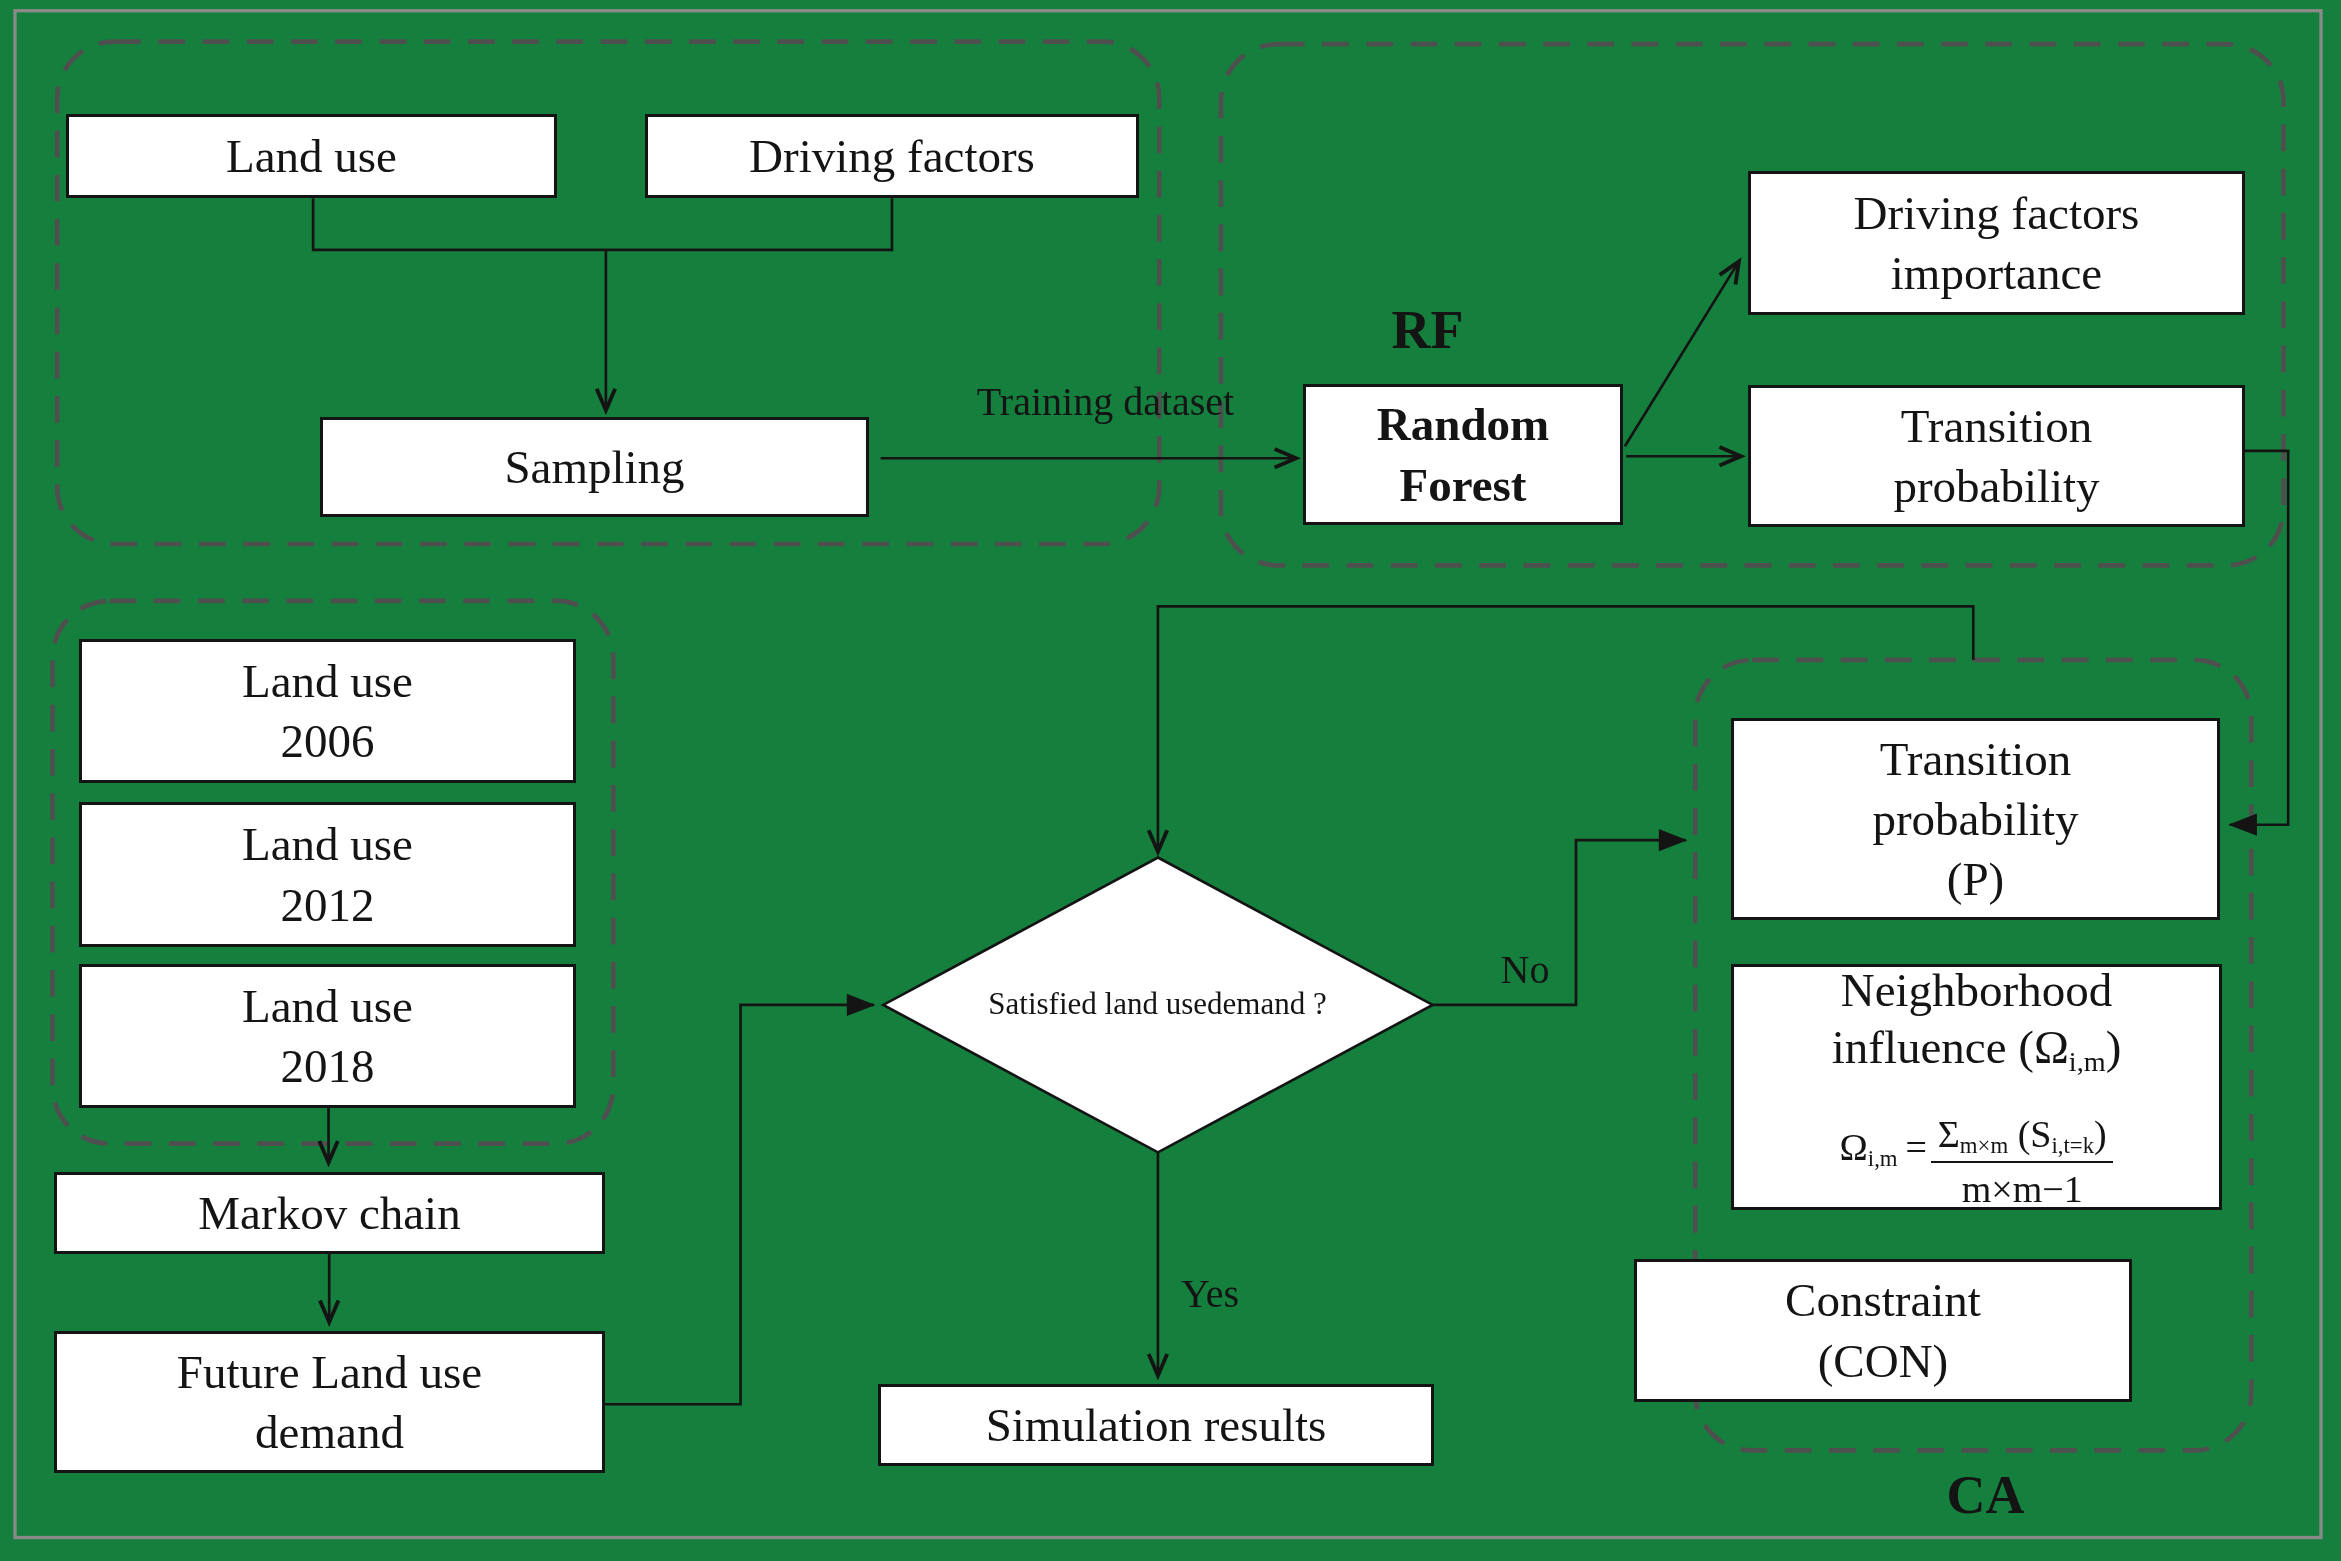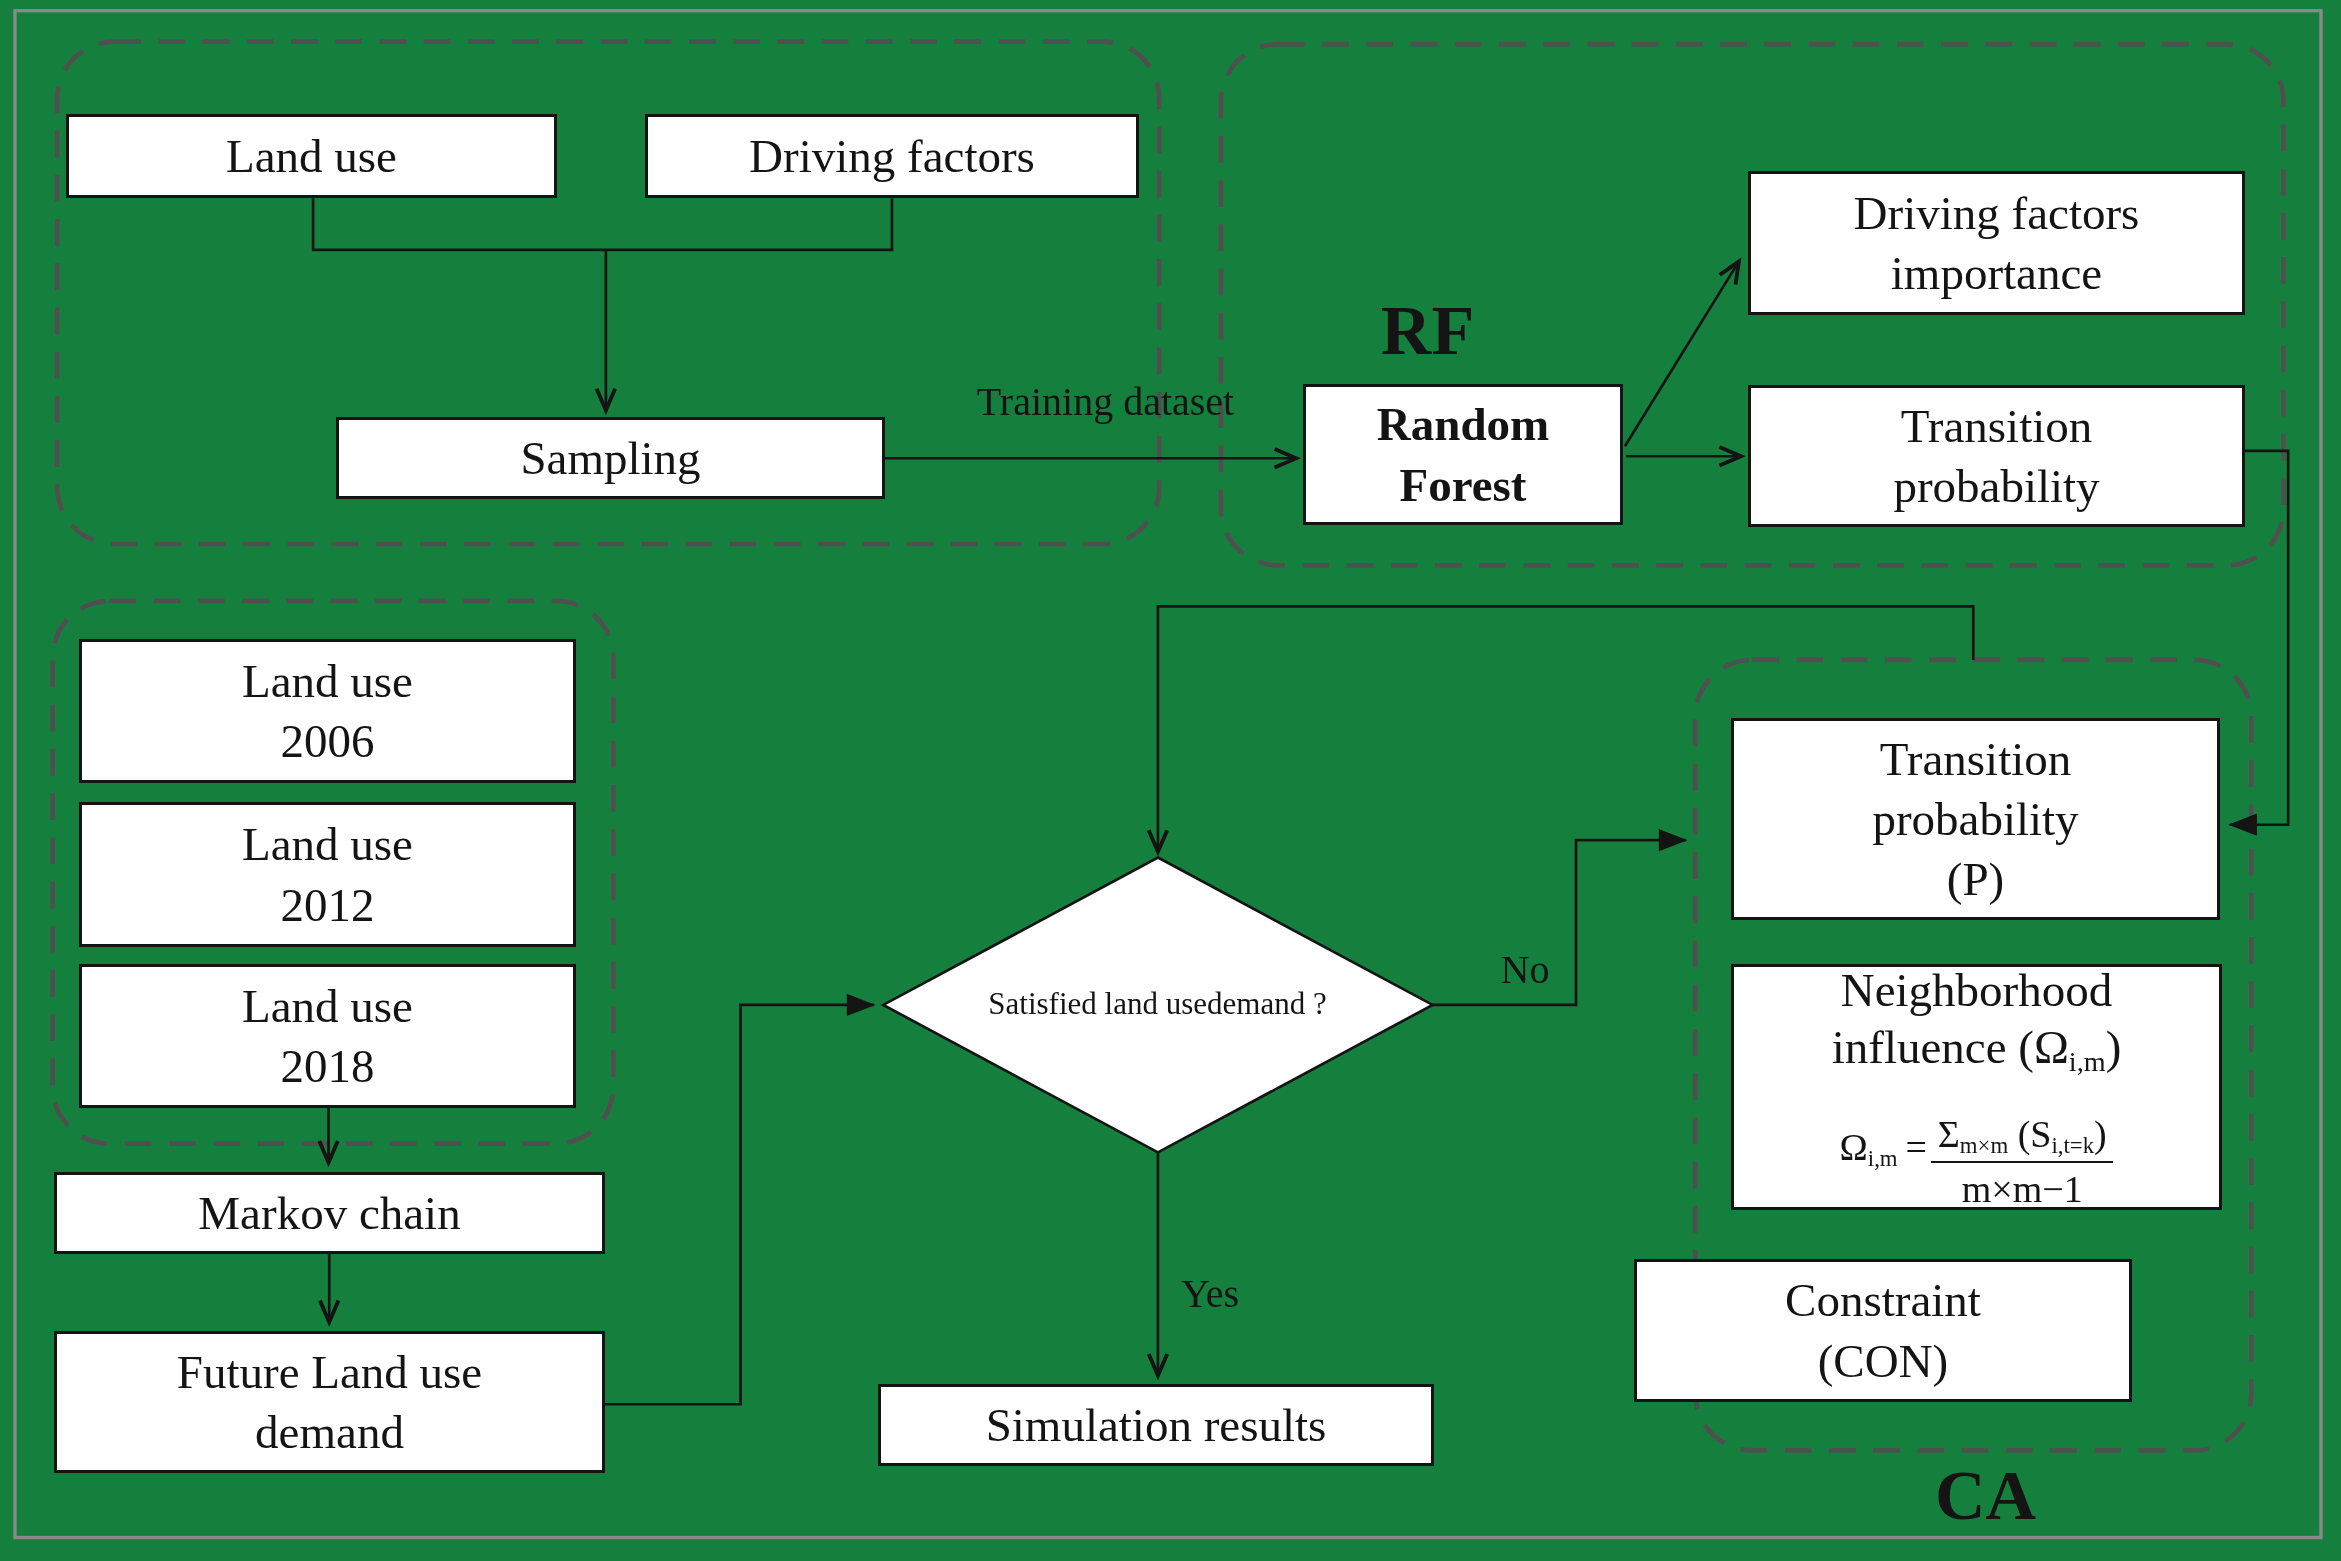--- a/index.html
+++ b/index.html
@@ -12,21 +12,21 @@
     position:absolute;box-sizing:border-box;border:3.4px solid #141414;background:#ffffff;
     display:flex;flex-direction:column;align-items:center;justify-content:center;
     text-align:center;font-size:47px;line-height:1.28;
   }
   .box .ln{display:block;white-space:nowrap;}
   .bold{font-weight:bold;}
   .lbl{
     position:absolute;display:flex;align-items:center;justify-content:center;
     text-align:center;font-size:40px;line-height:1.25;background:transparent;
   }
-  .seclbl{font-size:70px;font-weight:bold;}
+  .seclbl{font-size:54px;font-weight:bold;}
   sub{font-size:0.6em;line-height:0;vertical-align:-0.28em;}
   .formula{display:flex;align-items:center;justify-content:center;font-size:38px;margin-top:6.7px;}
   .feq{margin:0 4px 0 8px;}
   .frac{display:inline-flex;flex-direction:column;align-items:center;margin-top:28px;}
   .fnum{border-bottom:2.7px solid #141414;padding:0 6.7px 4px;white-space:nowrap;}
   .fden{padding-top:2.7px;white-space:nowrap;}
   .diamond-text{position:absolute;display:flex;flex-direction:row;align-items:center;justify-content:center;text-align:center;font-size:31px;line-height:1.3;}
 </style>
 </head>
 <body>
@@ -71,21 +71,21 @@
   </svg>
 
   <div class="box" style="left:66px;top:114px;width:491px;height:84px;">
     <span class="ln">Land use</span>
   </div>
 
   <div class="box" style="left:645px;top:114px;width:494px;height:84px;">
     <span class="ln">Driving factors</span>
   </div>
 
-  <div class="box" style="left:336px;top:417px;width:549px;height:82px;">
+  <div class="box" style="left:320px;top:417px;width:549px;height:100px;">
     <span class="ln">Sampling</span>
   </div>
 
   <div class="box bold" style="left:1303px;top:384px;width:320px;height:141px;">
     <span class="ln">Random</span>
     <span class="ln">Forest</span>
   </div>
 
   <div class="box" style="left:1748px;top:171px;width:497px;height:144px;">
     <span class="ln">Driving factors</span>

